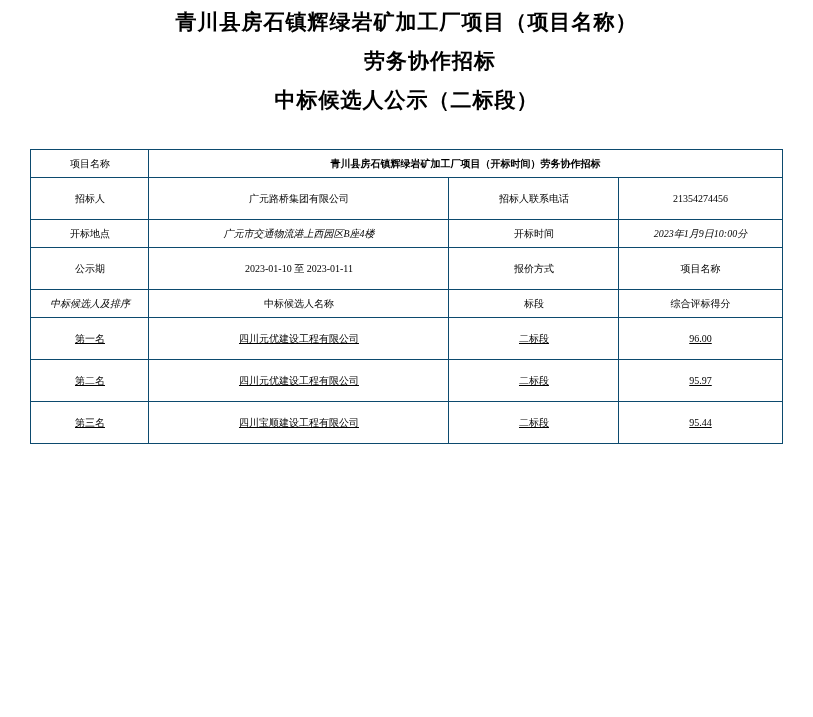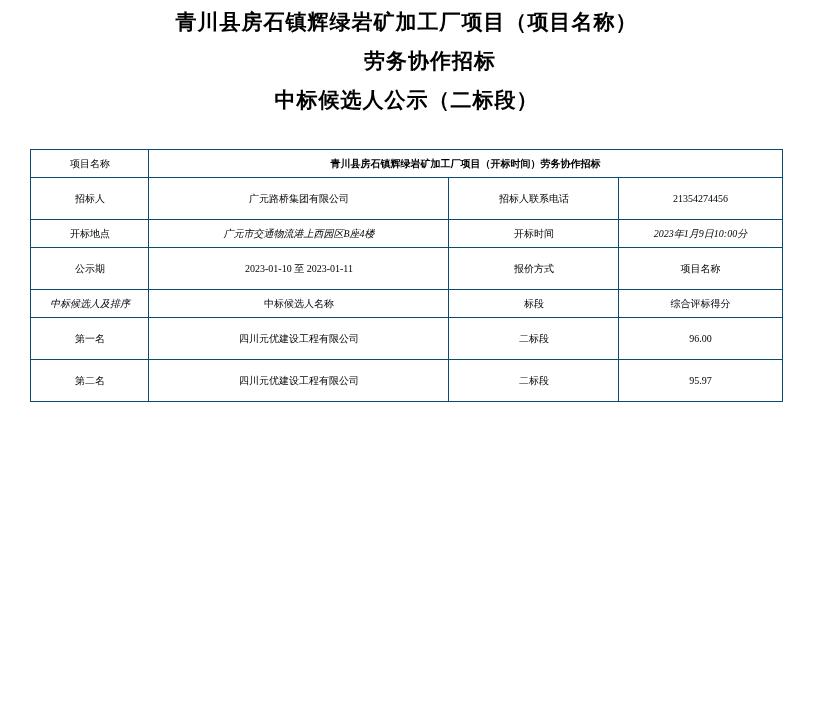--- a/index.html
+++ b/index.html
@@ -56,20 +56,21 @@
     padding: 12px 10px;
   }
   td.mid-label {
     width: 150px;
   }
   .row-h {
     height: 42px;
   }
   .small-cell {
     font-size: 14px;
+    text-decoration: underline;
   }
   .rank-label {
     width: 118px;
   }
   td.cand-header {
     font-size: 15px;
   }
   td.wrapline {
     line-height: 1.55;
     font-style: italic;
@@ -125,16 +126,22 @@
         <td class="small-cell">四川元优建设工程有限公司</td>
         <td class="small-cell">二标段</td>
         <td class="small-cell">96.00</td>
       </tr>
       <tr class="row-h">
         <td class="rank-label small-cell">第二名</td>
         <td class="small-cell">四川元优建设工程有限公司</td>
         <td class="small-cell">二标段</td>
         <td class="small-cell">95.97</td>
       </tr>
+      <tr class="row-h">
+        <td class="rank-label small-cell">第三名</td>
+        <td class="small-cell">四川宝顺建设工程有限公司</td>
+        <td class="small-cell">二标段</td>
+        <td class="small-cell">95.44</td>
+      </tr>
     </tbody>
   </table>
 
 </div>
 
 </body></html>

